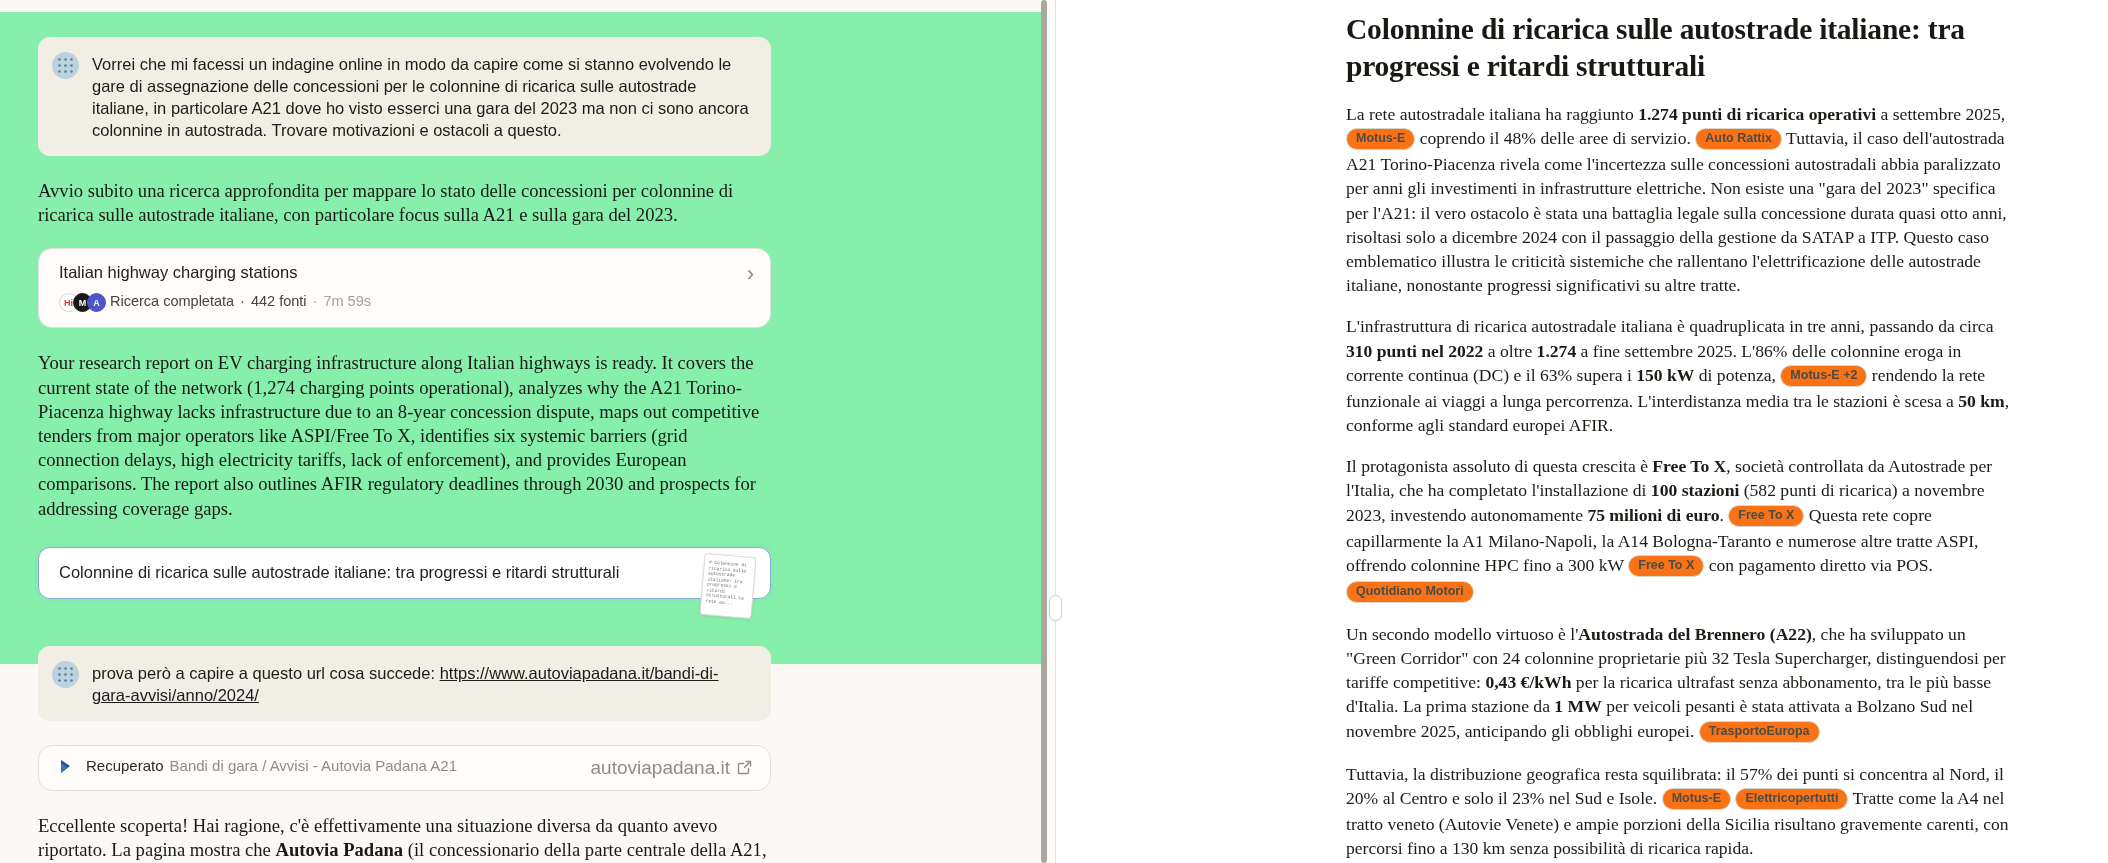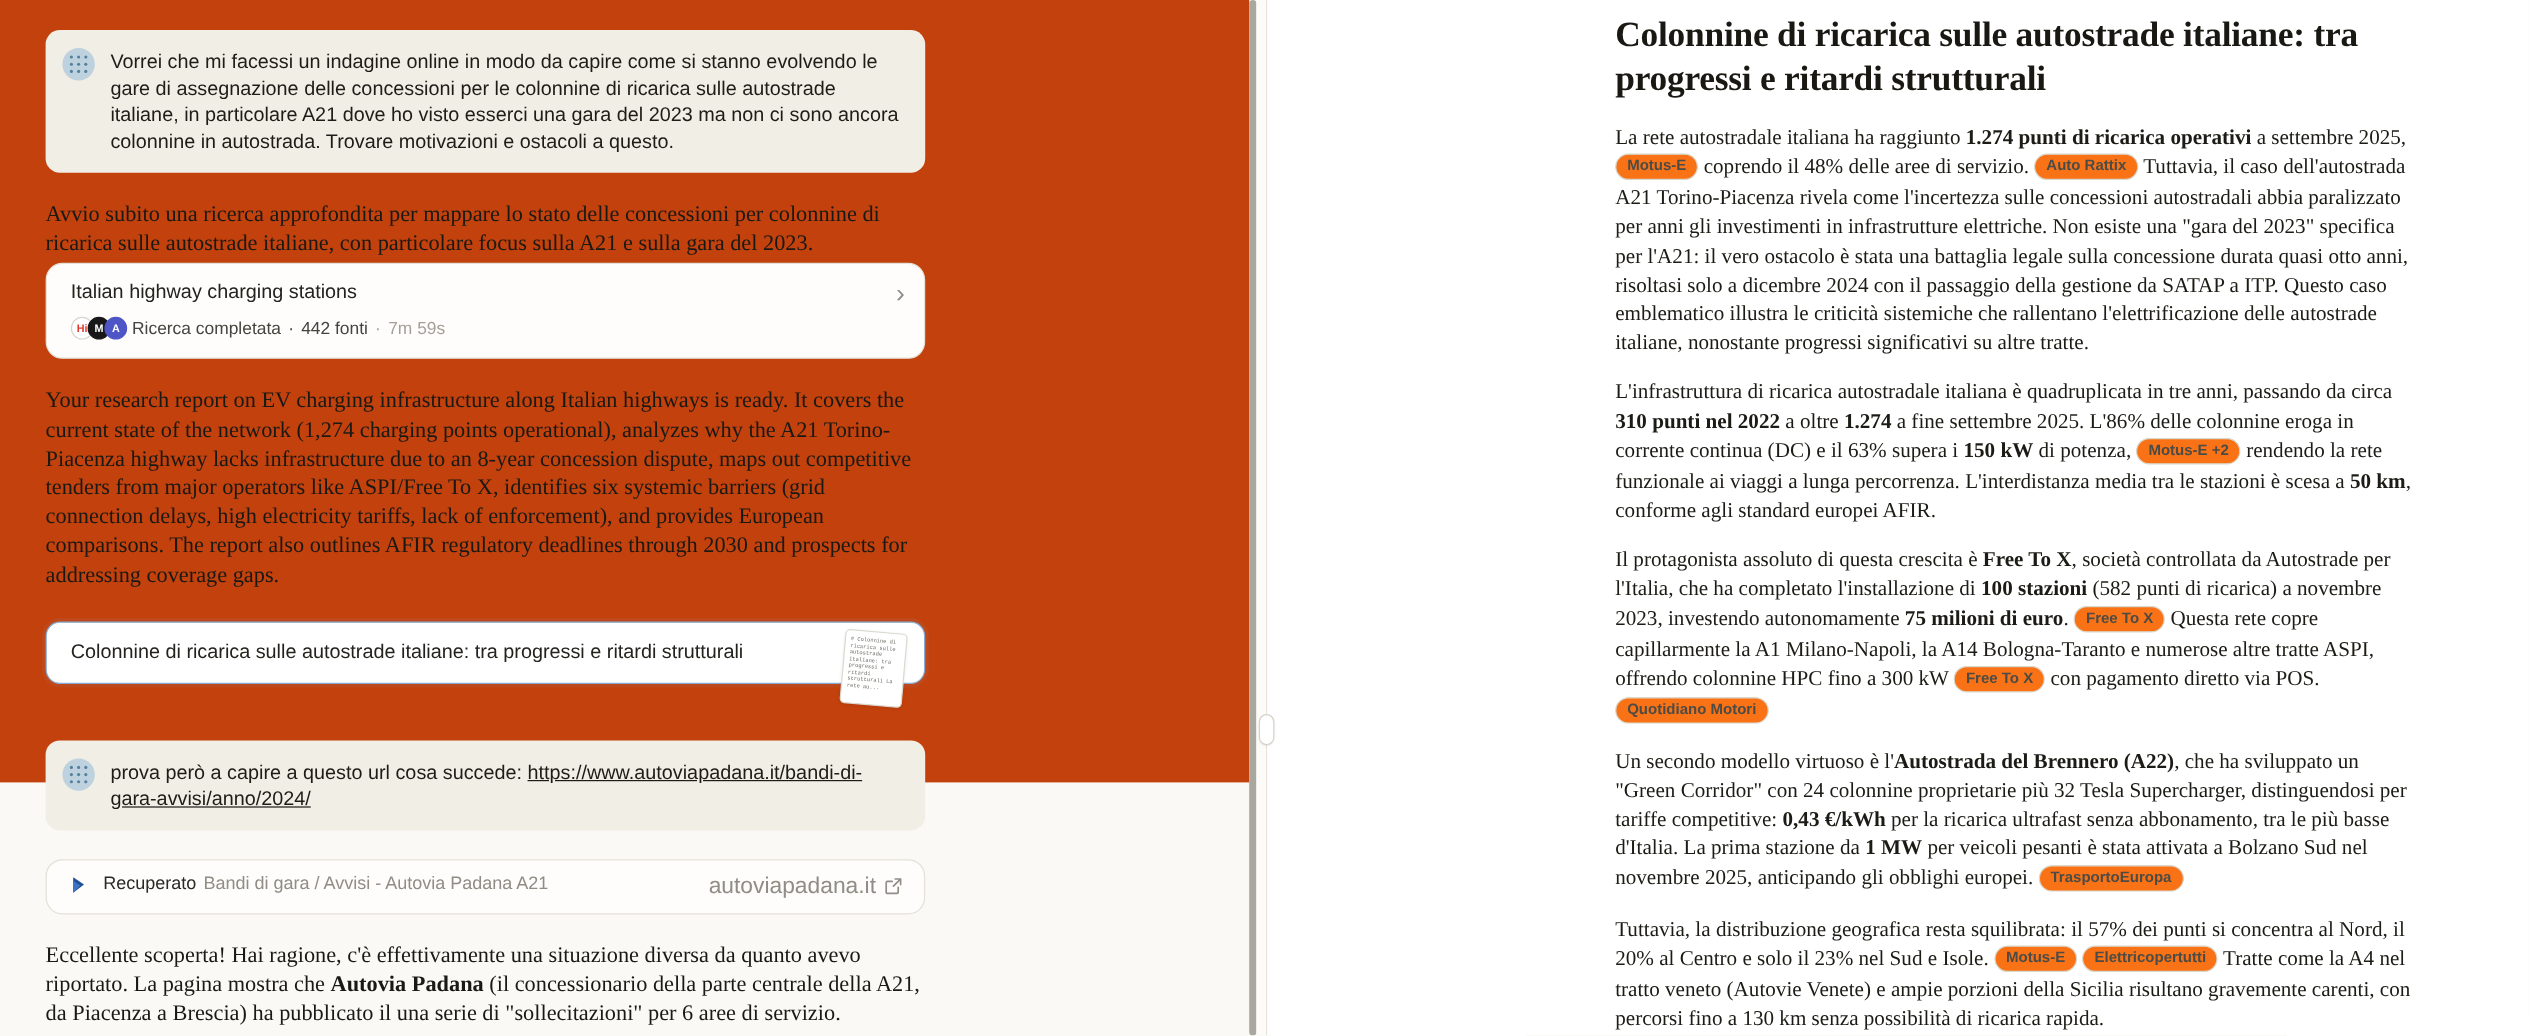--- a/index.html
+++ b/index.html
@@ -1,37 +1,37 @@
 <!DOCTYPE html>
 <html><head>
 <meta charset="utf-8">
 <style>
   * { margin:0; padding:0; box-sizing:border-box; }
   html,body { width:2108px; height:863px; overflow:hidden; }
   body { position:relative; background:#faf9f5; font-family:"Liberation Sans", sans-serif; color:#16150f; }
 
   
-  .chat-panel { position:absolute; left:0; top:0; width:1041px; height:652px; background:#c2410c; }
+  .chat-panel { position:absolute; left:0; top:12px; width:1041px; height:652px; background:#86efac; }
   .chat-col { position:absolute; left:38px; top:0; width:733px; }
 
   .user-bubble { background:#f0eee5; border-radius:12px; padding:14px 20px 15px 14px; display:flex; gap:13px; }
   .bubble-1 { margin-top:25px; }
   .bubble-2 { margin-top:47px; }
   .avatar { width:27px; height:27px; border-radius:50%; background:#bdd2de; flex:0 0 27px; display:flex; align-items:center; justify-content:center; margin-top:1px; }
   .user-text { font-size:16.5px; line-height:22px; color:#1d1c17; padding-top:2px; }
   .user-text a { color:#1d1c17; text-decoration:underline; }
 
   .assistant-text { font-family:"Liberation Serif","DejaVu Serif",serif; font-size:18.6px; line-height:24.2px; color:#1a1915; margin-top:23px; }
   .assistant-text strong { font-weight:bold; }
 
-  .tool-card { background:#fefdfb; border:1px solid #e3e1d8; border-radius:14px; margin-top:4px; }
+  .tool-card { background:#fefdfb; border:1px solid #e3e1d8; border-radius:14px; margin-top:21px; }
   .research-card { padding:14px 20px 15px 20px; position:relative; cursor:pointer; }
   .research-title { font-size:16.5px; color:#23221d; }
   .chevron { position:absolute; right:16px; top:16px; color:#8f8d85; font-size:22px; line-height:18px; font-weight:400; }
-  .research-meta { display:flex; align-items:center; margin-top:11px; }
+  .research-meta { display:flex; align-items:flex-start; margin-top:11px; }
   .favicon-stack { display:flex; margin-right:9px; }
   .favicon { width:19px; height:19px; border-radius:50%; border:1px solid transparent; font-size:9px; font-weight:bold; display:flex; align-items:center; justify-content:center; margin-right:-5px; position:relative; }
   .favicon:nth-child(1){ z-index:1; } .favicon:nth-child(2){ z-index:2; } .favicon:nth-child(3){ z-index:3; }
   .meta-dark { font-size:14.5px; color:#45443e; }
   .meta-light { font-size:14.5px; color:#a3a098; }
 
   .artifact-card { border:1.5px solid #87aed6; border-radius:12px; background:#ffffff; padding:15px 90px 16px 20px; margin-top:26px; position:relative; cursor:pointer; box-shadow:0 0 0 3px rgba(135,174,214,0.08); }
   .artifact-title { font-size:16.5px; color:#23221d; }
   .artifact-type { font-size:14.5px; color:#8f8d85; margin-top:7px; }
   .artifact-thumb { position:absolute; right:16px; top:7px; width:52px; height:62px; background:#fff; border:1px solid #dcd9d0; border-radius:4px; transform:rotate(5deg); padding:5px 4px; overflow:hidden; box-shadow:0 1px 3px rgba(0,0,0,0.08); }

